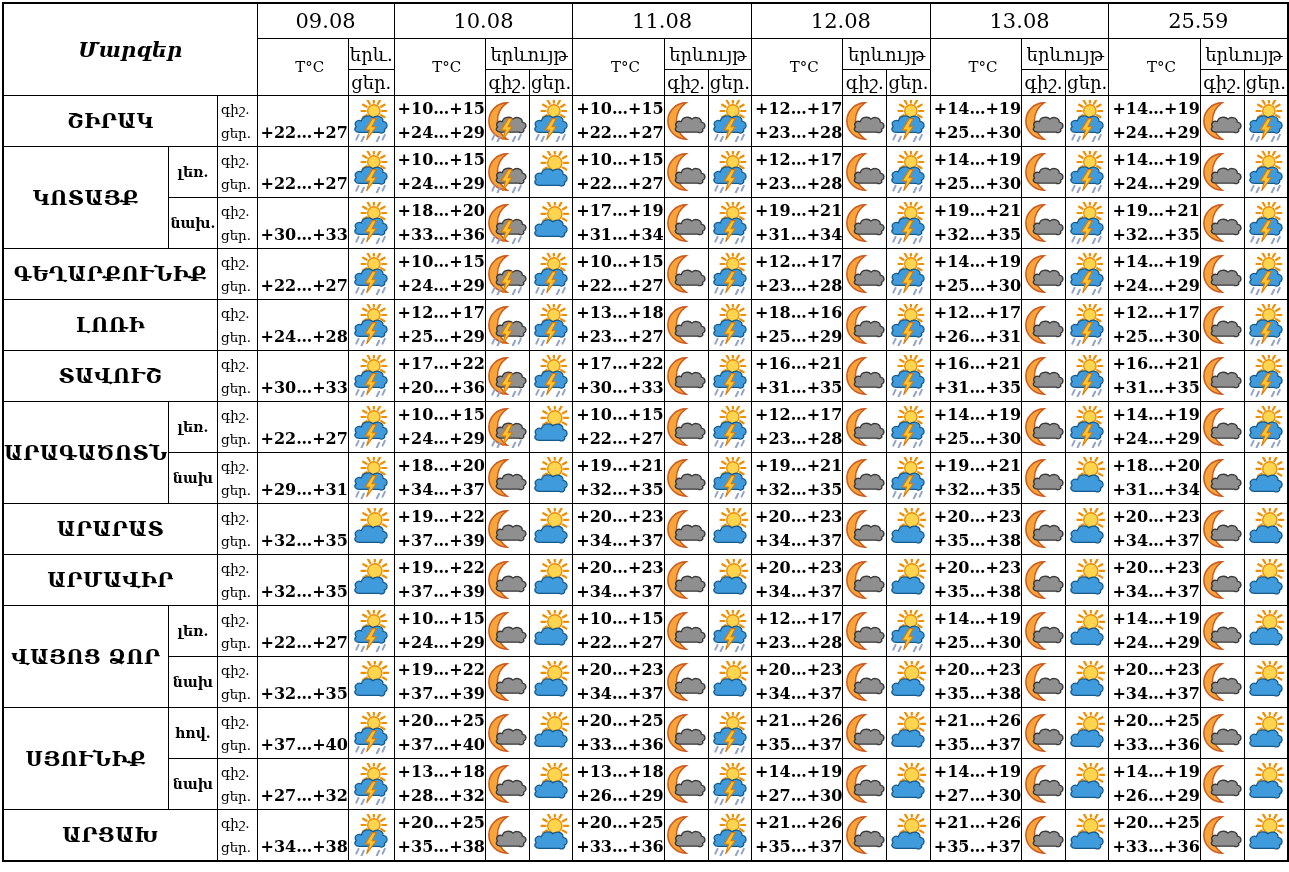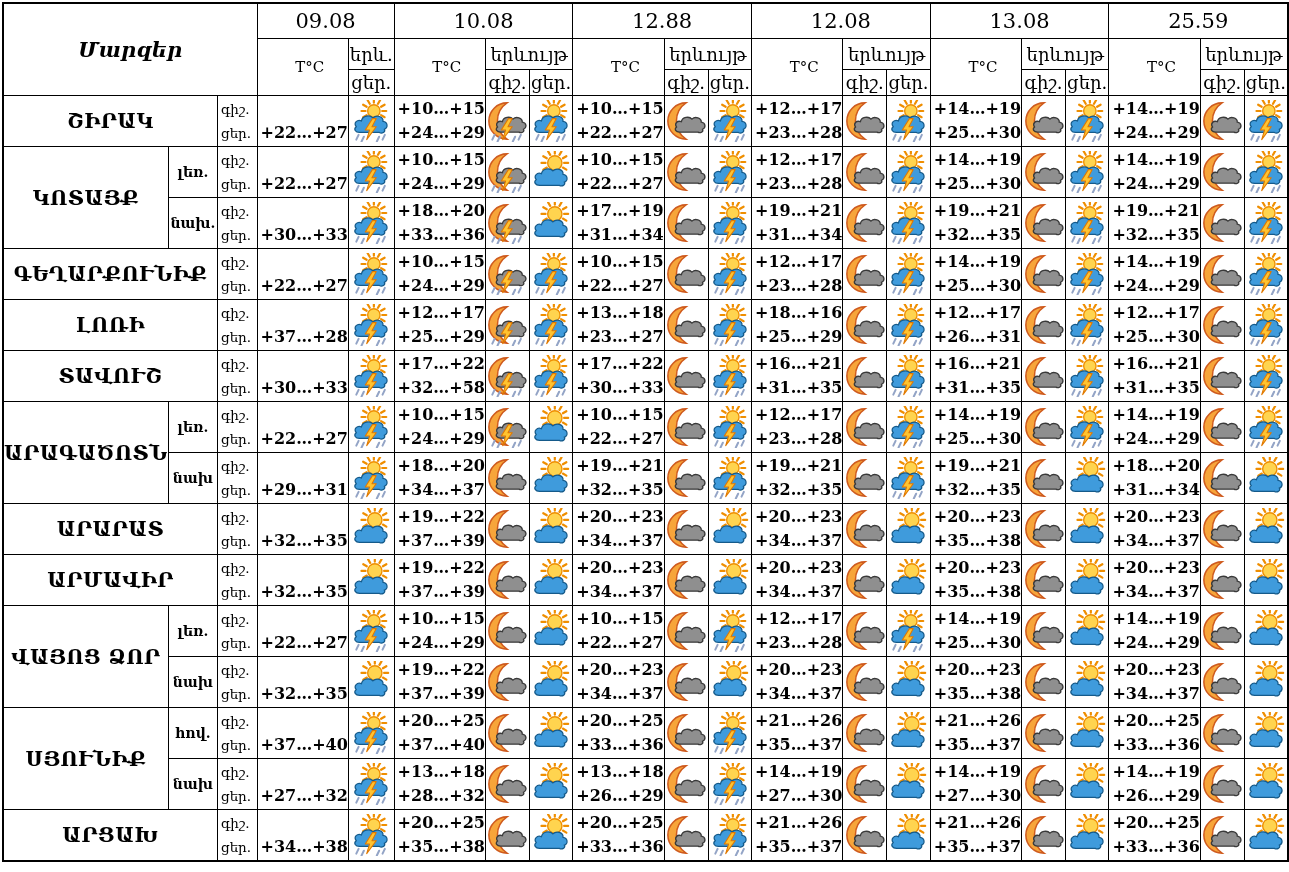--- a/index.html
+++ b/index.html
@@ -49,21 +49,21 @@
         <col style="width: 44px;">
         <col style="width: 90px;">
         <col style="width: 45px;">
         <col style="width: 44px;">
       </colgroup>
       <thead>
         <tr class="h1">
           <th class="corner" rowspan="3" colspan="3">Մարզեր</th>
           <th class="date" colspan="2">09.08</th>
           <th class="date" colspan="3">10.08</th>
-          <th class="date" colspan="3">12.88</th>
+          <th class="date" colspan="3">11.08</th>
           <th class="date" colspan="3">12.08</th>
           <th class="date" colspan="3">13.08</th>
           <th class="date" colspan="3">25.59</th>
         </tr>
         <tr class="h2">
           <th class="toc" rowspan="2">T°C</th>
           <th class="phen">երև.</th>
           <th class="toc" rowspan="2">T°C</th>
           <th class="phen" colspan="2">երևույթ</th>
           <th class="toc" rowspan="2">T°C</th>
@@ -1038,21 +1038,21 @@
           </td>
         </tr>
         <tr>
           <td class="region" rowspan="1" colspan="2">ԼՈՌԻ</td>
           <td class="lblcell">
             <div class="lbl">գիշ.</div>
             <div class="lbl">ցեր.</div>
           </td>
           <td class="tempcell">
             <div class="temp"></div>
-            <div class="temp">+37…+28</div>
+            <div class="temp">+24…+28</div>
           </td>
           <td class="iconcell">
             <svg width="42" height="42" viewBox="0 0 44 44" xmlns="http://www.w3.org/2000/svg">
               <g stroke="#ef8e00" stroke-width="2.3" stroke-linecap="round">
                 <line x1="25" y1="2.8" x2="25" y2="-1.5" transform="rotate(0 25 11.5)"></line>
                 <line x1="25" y1="2.8" x2="25" y2="-1.5" transform="rotate(30 25 11.5)"></line>
                 <line x1="25" y1="2.8" x2="25" y2="-1.5" transform="rotate(60 25 11.5)"></line>
                 <line x1="25" y1="2.8" x2="25" y2="-1.5" transform="rotate(90 25 11.5)"></line>
                 <line x1="25" y1="2.8" x2="25" y2="-1.5" transform="rotate(120 25 11.5)"></line>
                 <line x1="25" y1="2.8" x2="25" y2="-1.5" transform="rotate(150 25 11.5)"></line>
@@ -1309,21 +1309,21 @@
               <g stroke="#93a4c6" stroke-width="2.1" stroke-linecap="round">
                 <path d="M9 36.5 l-2.4 5"></path>
                 <path d="M14.5 38.5 l-2.4 5"></path>
                 <path d="M30.5 38.5 l-2.4 5"></path>
                 <path d="M36.5 36.5 l-2.4 5"></path>
               </g>
             </svg>
           </td>
           <td class="tempcell">
             <div class="temp">+17…+22</div>
-            <div class="temp">+32…+58</div>
+            <div class="temp">+20…+36</div>
           </td>
           <td class="iconcell">
             <svg width="42" height="42" viewBox="0 0 44 44" xmlns="http://www.w3.org/2000/svg">
               <path d="M22 3 A19 19 0 0 0 22 41 A23 23 0 0 1 22 3 Z" fill="#f7a53a" stroke="#cf5b1e" stroke-width="1.6"></path>
               <g transform="translate(8,4) scale(0.92,0.9)">
                 <path d="M8 33 C3.5 33 1.5 29.5 4.5 27 C1.5 23 5.5 19 10 20.8 C11 15.2 19 14.2 22 17.8 C25.5 14.2 33 16.2 32.6 21.4 C37.6 22 38.2 28 34 29.6 C35.6 32.6 31.4 34.6 28.8 33 Z" fill="#8f8f8f" stroke="#3a3a3a" stroke-width="1.5"></path>
               </g>
               <polygon points="23.5,19.5 16,31.5 20.5,31.5 17.5,41.5 27.5,28 23,28 27.5,19.5" fill="#ffc430" stroke="#e07800" stroke-width="1.1" stroke-linejoin="round"></polygon>
               <g stroke="#93a4c6" stroke-width="2.1" stroke-linecap="round">
                 <path d="M9 36.5 l-2.4 5"></path>

